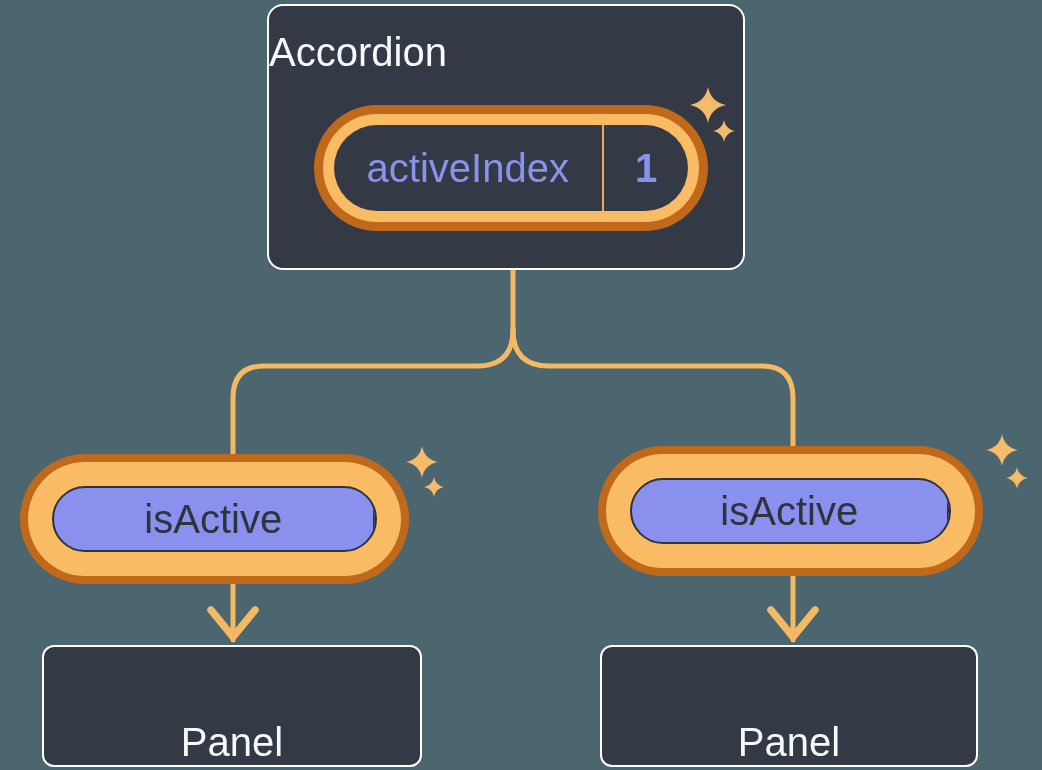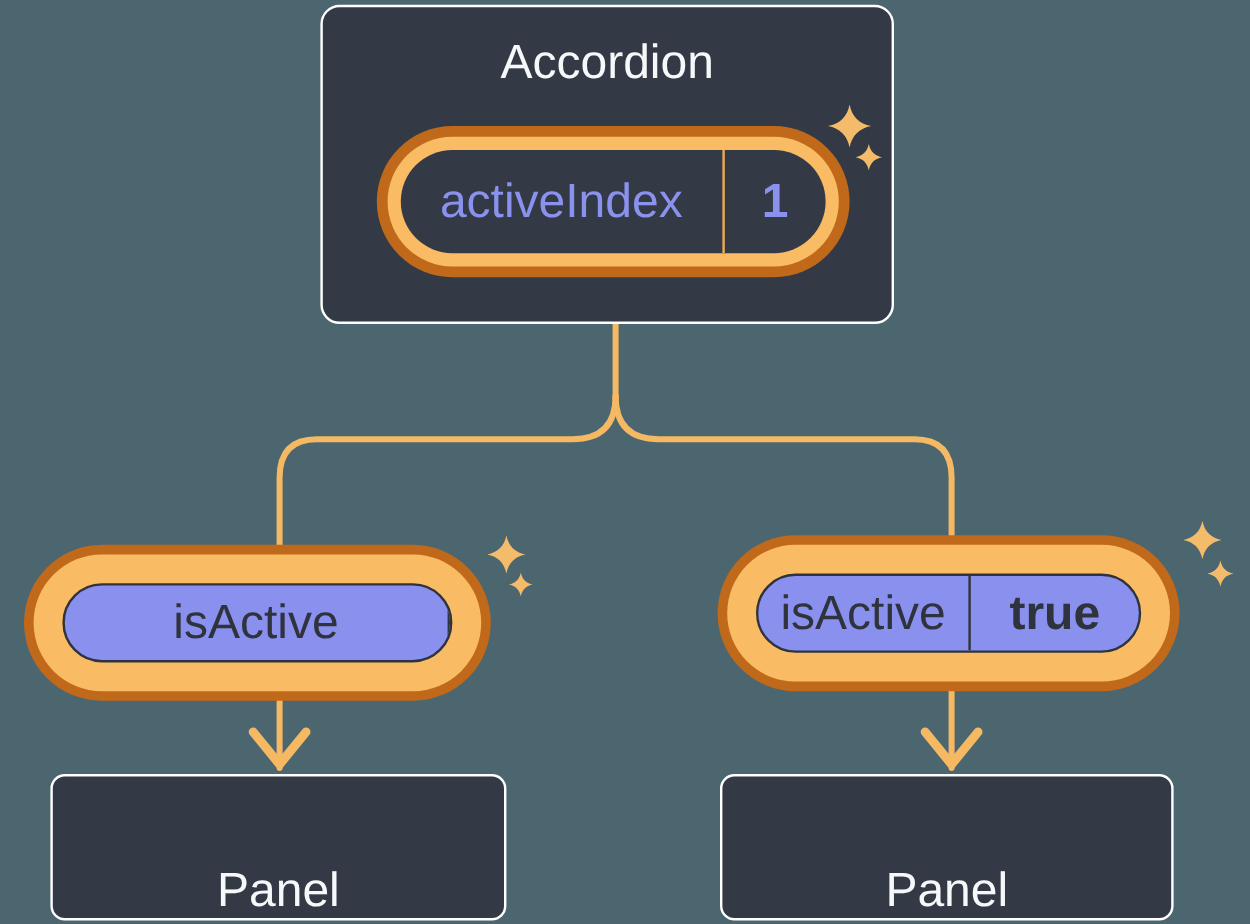--- a/index.html
+++ b/index.html
@@ -24,21 +24,21 @@
   .connectors .line{fill:none;stroke:var(--connector);stroke-width:5;stroke-linecap:round;}
   .connectors .chev{fill:none;stroke:var(--connector);stroke-width:7.5;stroke-linecap:round;stroke-linejoin:round;}
 
   .node{
     position:absolute;background:var(--surface);
     border:2.5px solid #ffffff;box-sizing:border-box;
     color:var(--text-light);
   }
   .accordion{left:267px;top:4px;width:478px;height:266px;border-radius:16px;}
   .node-title{
-    position:absolute;left:0;top:24px;width:100%;text-align:center;
+    position:absolute;left:0;top:24px;width:100%;text-align:left;
     font-size:40px;line-height:1.1;color:var(--text-light);
   }
   .panel{
     border-radius:12px;display:flex;align-items:flex-end;justify-content:center;
     font-size:40px;
   }
   .panel-left{left:42px;top:645px;width:380px;height:122px;}
   .panel-right{left:600px;top:645px;width:378px;height:122px;}
 
   .pill{position:absolute;display:flex;border-radius:999px;background:var(--orange-dark);box-sizing:border-box;}
@@ -100,21 +100,20 @@
         <span class="pill-sep"></span>
       </div>
     </div>
   </div>
 
   <div class="pill prop pill-right">
     <div class="pill-mid">
       <div class="pill-inner">
         <span class="pill-label">isActive</span>
         <span class="pill-sep"></span>
-        <span class="pill-value">true</span>
       </div>
     </div>
   </div>
 
   <div class="node panel panel-left">
     <span>Panel</span>
   </div>
 
   <div class="node panel panel-right">
     <span>Panel</span>

